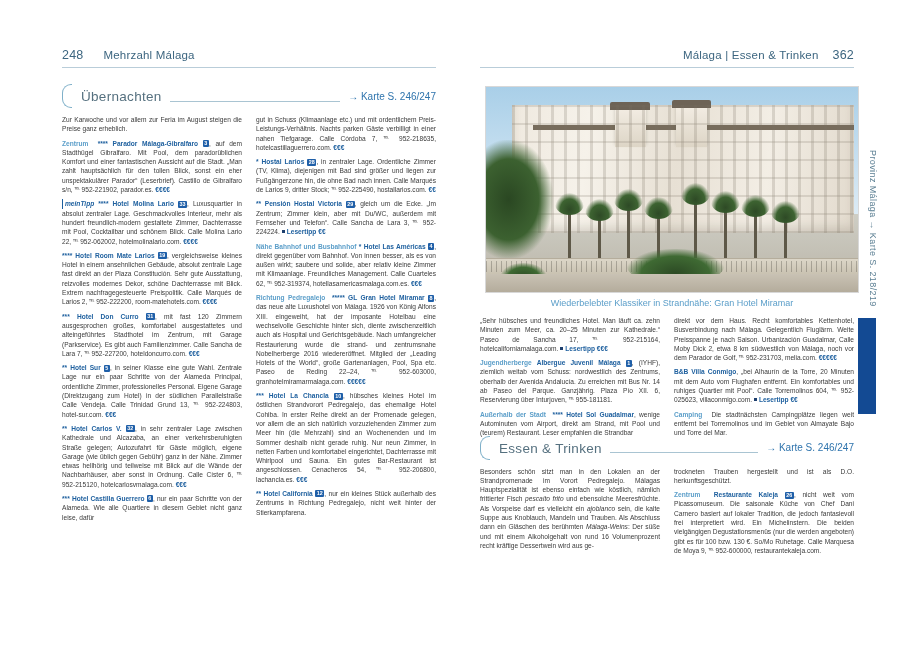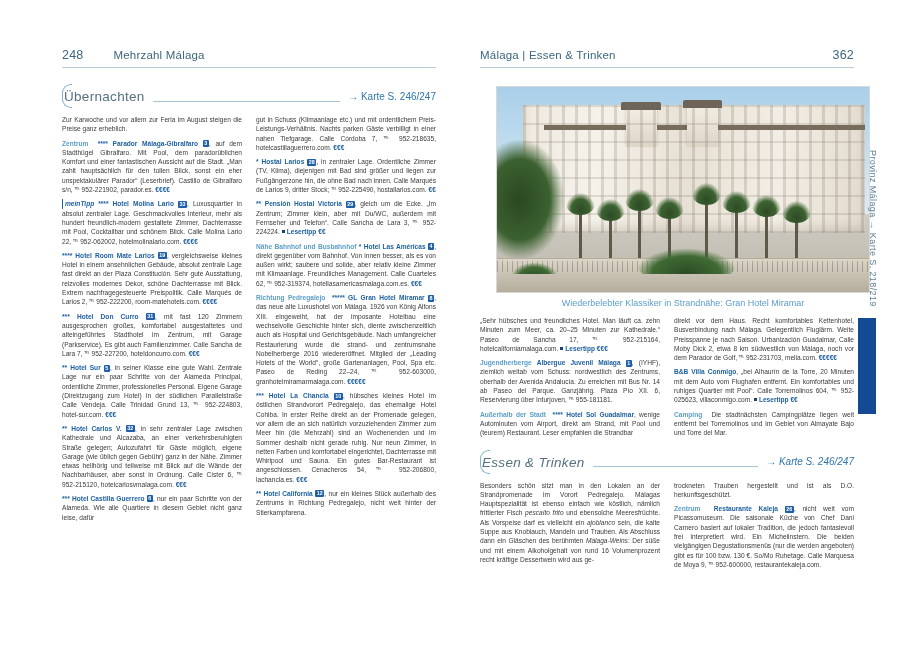--- a/index.html
+++ b/index.html
@@ -32,43 +32,43 @@
   .runhead {
     display: flex;
     align-items: baseline;
     font-size: 11.5px;
     color: #4a6d84;
     letter-spacing: 0.2px;
     padding-bottom: 5px;
     border-bottom: 1px solid #b9cdd9;
     margin-bottom: 18px;
   }
-  .runhead.left  { justify-content: flex-start; gap: 30px; }
-  .runhead.right { justify-content: space-between; gap: 14px; }
+  .runhead.left  { justify-content: flex-start; gap: 20px; }
+  .runhead.right { justify-content: flex-end; gap: 14px; }
   .runhead .folio {
     font-size: 12.5px;
     color: #3d6680;
   }
   .runhead .crumb {
     color: #3d6680;
   }
 
   
   .section-head {
     position: relative;
     display: flex;
     align-items: center;
     justify-content: space-between;
     margin: 4px 0 9px 0;
     height: 20px;
   }
   .section-head .title-wrap {
     position: relative;
     display: inline-block;
-    padding: 0 6px 0 2px;
+    padding: 0 6px 0 19px;
   }
   .section-head .title-wrap::before {
     content: "";
     position: absolute;
     left: 0; top: -3px;
     width: 9px; height: 22px;
     border: 1px solid #7fb0c9;
     border-right: none;
     border-radius: 9px 0 0 9px;
   }
@@ -139,21 +139,21 @@
   .sq {
     display: inline-block;
     width: 3px; height: 3px;
     background: #1d3f6e;
     vertical-align: 1px;
     margin-right: 2px;
   }
 
   
   .figure {
-    margin: 0 0 8px 16px;
+    margin: 0 0 8px 5px;
     width: 100%;
   }
   .photo {
     position: relative;
     width: 100%;
     height: 207px;
     overflow: hidden;
     border: 1px solid #d8d8d8;
     box-sizing: border-box;
     background: linear-gradient(#9ec9e6 0%, #c2dcef 46%, #d8e7f2 58%, #cfcfc6 60%, #b9b3a6 100%);
@@ -390,21 +390,21 @@
       <div class="col">
         <p><span>direkt vor dem Haus. Recht komfortables Kettenhotel, Busverbindung nach Málaga. Gelegentlich Fluglärm. Weite Preisspanne je nach Saison. Urbanización Guadalmar, Calle Moby Dick 2, etwa 8 km südwestlich von Málaga, noch vor dem Parador de Golf, ℡ 952-231703, melia.com.</span> <span class="price">€€€€€</span></p>
 
         <p><span class="hl">B&amp;B Villa Conmigo</span><span>, „bei Alhaurín de la Torre, 20 Minuten mit dem Auto vom Flughafen entfernt. Ein komfortables und ruhiges Quartier mit Pool“. Calle Torremolinos 604, ℡ 952-025623, villaconmigo.com.</span> <span class="sq"></span><span class="tipflag">Lesertipp</span> <span class="price">€€</span></p>
 
         <p><span class="place">Camping</span>&nbsp;&nbsp;<span>Die stadtnächsten Campingplätze liegen weit entfernt bei Torremolinos und im Gebiet von Almayate Bajo und Torre del Mar.</span></p>
       </div>
 
     </div>
 
-    <div class="section-head" style="margin-top:14px;font-style:italic;">
+    <div class="section-head" style="margin-top:0;">
       <span class="title-wrap">
         <span class="section-title">Essen &amp; Trinken</span>
       </span>
       <span class="section-rule"></span>
       <span class="section-link">→ Karte S. 246/247</span>
     </div>
 
     <div class="cols">
       <div class="col">
         <p><span>Besonders schön sitzt man in den Lokalen an der Strandpromenade im Vorort Pedregalejo. Málagas Hauptspezialität ist ebenso einfach wie köstlich, nämlich frittierter Fisch </span><span class="it">pescaíto frito</span><span> und ebensolche Meeresfrüchte. Als Vorspeise darf es vielleicht ein </span><span class="it">ajoblanco</span><span> sein, die kalte Suppe aus Knoblauch, Mandeln und Trauben. Als Abschluss dann ein Gläschen des berühmten </span><span class="it">Málaga-Weins</span><span>: Der süße und mit einem Alkoholgehalt von rund 16 Volumenprozent recht kräftige Dessertwein wird aus ge-</span></p>

